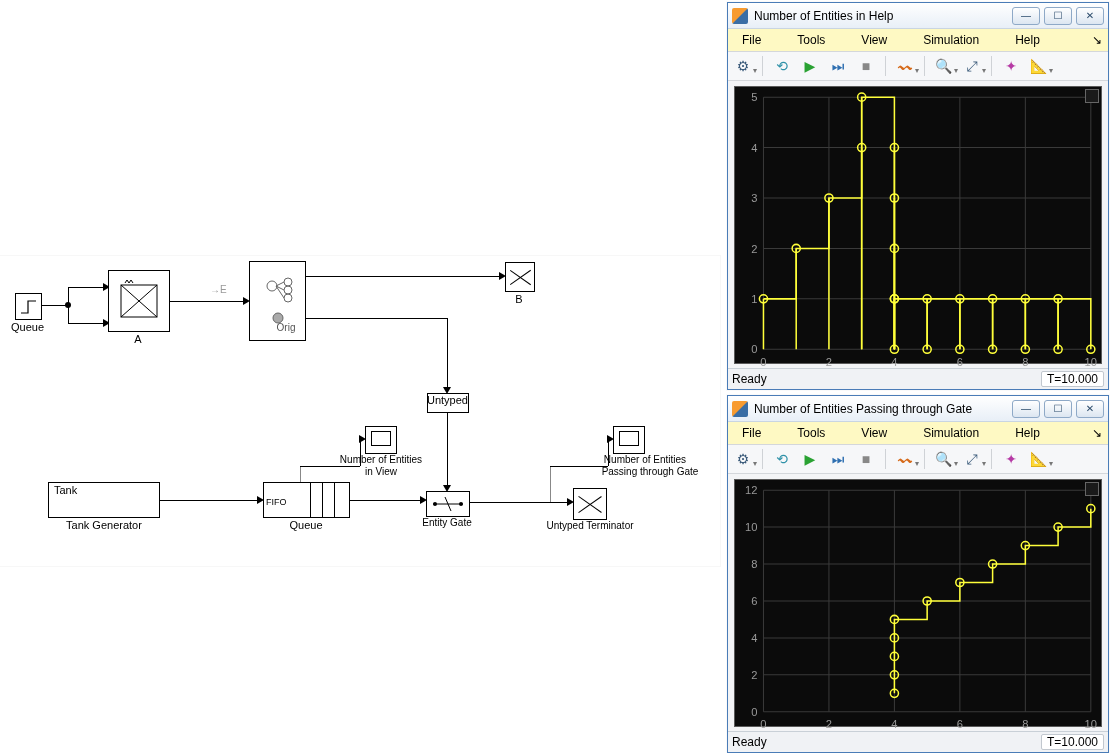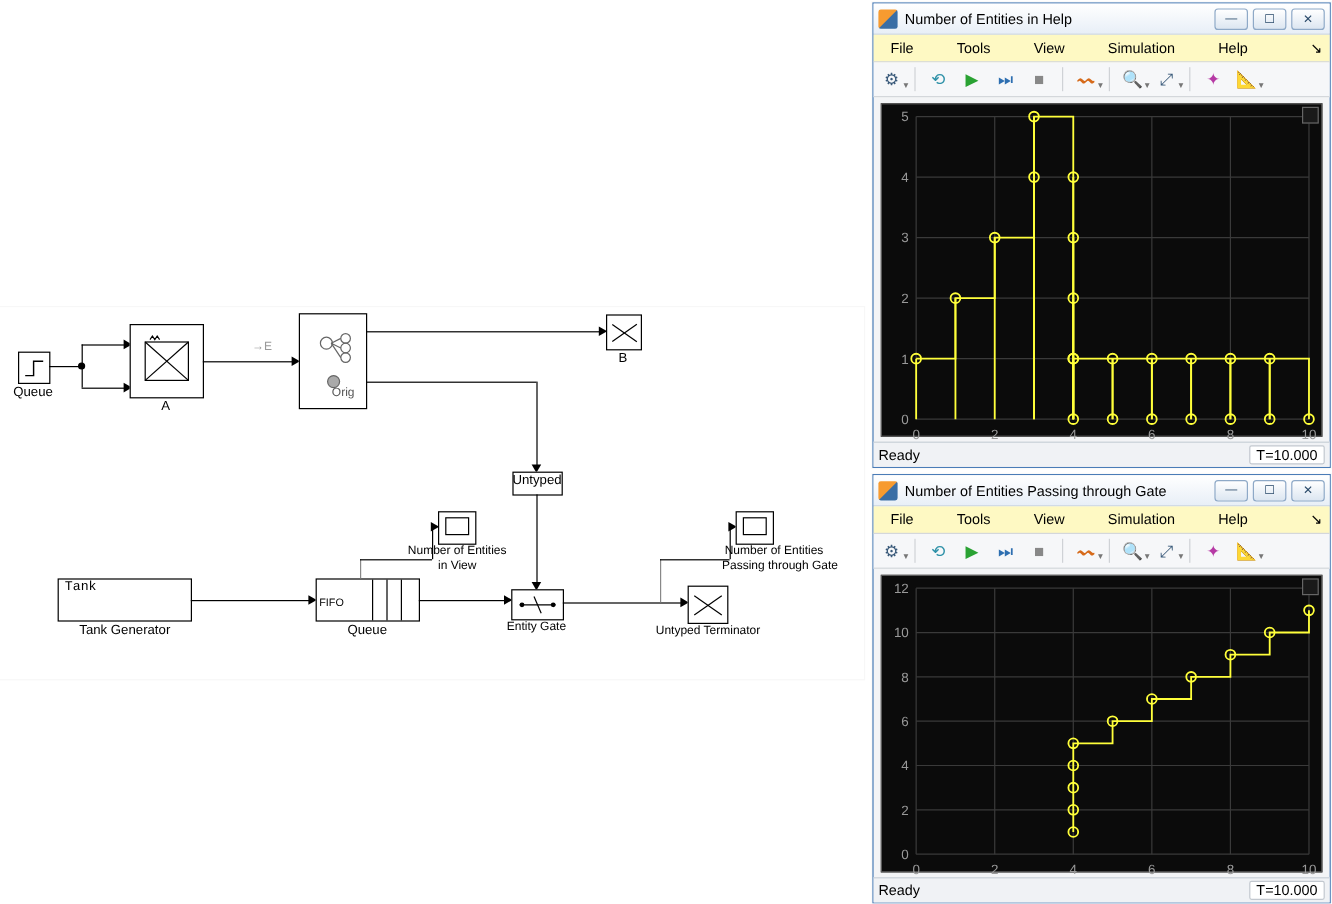--- a/index.html
+++ b/index.html
@@ -206,21 +206,21 @@
   <div class="h-line" style="left:305px; top:62px; width:142px;"></div>
   <div class="v-line" style="left:447px; top:62px; height:71px;"></div>
   <div class="arrow-d" style="left:443px; top:131px;"></div>
   <div class="block" style="left:427px; top:137px; width:40px; height:18px;"></div>
   <div class="lbl" style="left:427px; top:138px; width:40px;">Untyped</div>
 
   <div class="v-line" style="left:447px; top:156px; height:75px;"></div>
   <div class="arrow-d" style="left:443px; top:229px;"></div>
 
   <div class="block" style="left:48px; top:226px; width:110px; height:34px;"></div>
-  <div class="lbl" style="left:54px; top:228px;font-family:Liberation Mono, monospace;">Tank</div>
+  <div class="lbl" style="left:54px; top:228px;">Tank</div>
   <div class="lbl" style="left:60px; top:263px; width:88px;">Tank Generator</div>
 
   <div class="h-line" style="left:159px; top:244px; width:99px;"></div>
   <div class="arrow-r" style="left:257px; top:240px;"></div>
 
   <div class="block" style="left:263px; top:226px; width:85px; height:34px;">
     <div class="queue-stripe" style="left:46px;"></div>
     <div class="queue-stripe" style="left:58px;"></div>
     <div class="queue-stripe" style="left:70px;"></div>
   </div>

